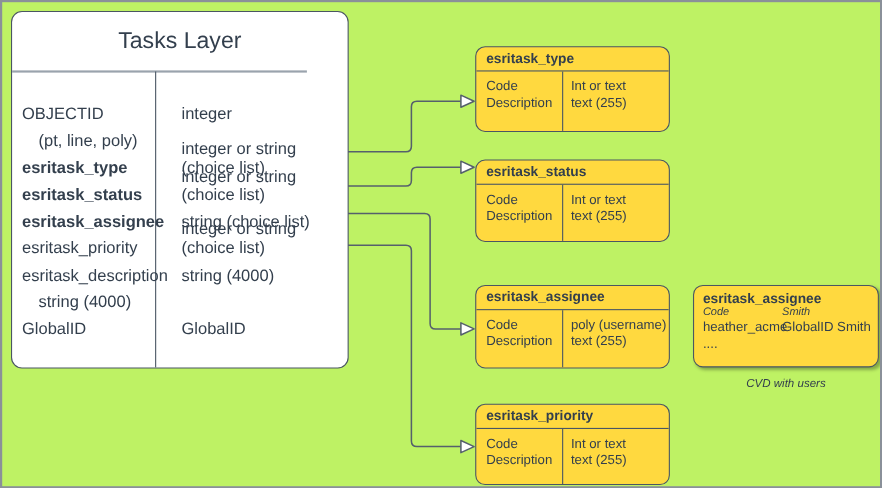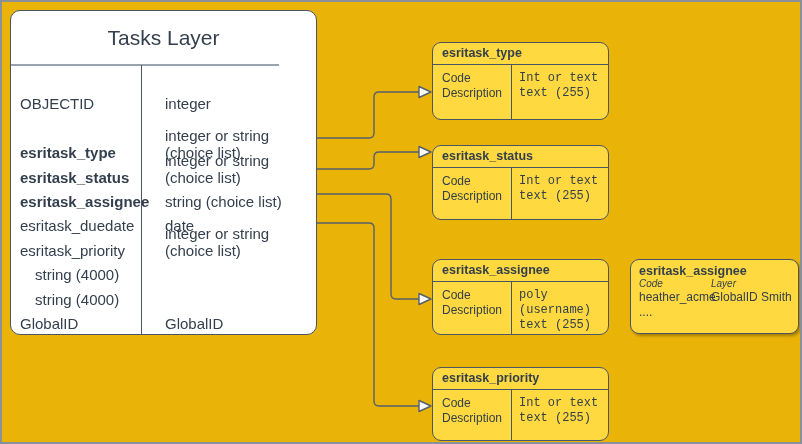--- a/index.html
+++ b/index.html
@@ -5,21 +5,21 @@
   * { box-sizing: border-box; margin: 0; padding: 0; }
   html, body { background: #ffffff; }
   body {
     font-family: "Liberation Sans", sans-serif;
     color: #333f4d;
   }
   .canvas {
     position: relative;
     width: 802px;
     height: 444px;
-    background: #eab308;
+    background: #bef264;
     border: 2px solid #8a9099;
     overflow: hidden;
   }
   .connectors {
     position: absolute;
     left: 0; top: 0;
     width: 802px; height: 444px;
     pointer-events: none;
   }
 
@@ -75,21 +75,21 @@
     font-size: 12.5px;
     border-bottom: 1.4px solid #4a5663;
     flex: 0 0 auto;
   }
   .dbox-body { flex: 1; display: flex; }
   .dbox-left {
     width: 79px;
     border-right: 1.4px solid #4a5663;
     padding: 6px 0 0 9px;
   }
-  .dbox-right { flex: 1; padding: 6px 0 0 7px; font-family: Liberation Mono, monospace; }
+  .dbox-right { flex: 1; padding: 6px 0 0 7px; }
   .dbox-body div { font-size: 12px; line-height: 15px; }
 
   
   .cvd-box {
     position: absolute;
     left: 628px; top: 257px;
     width: 169px; height: 75px;
     background: #ffd93f;
     border: 1.6px solid #4a5663;
     border-radius: 9px;
@@ -134,42 +134,40 @@
   <div class="tasks-table">
     <div class="tt-title">Tasks Layer</div>
     <div class="tt-title-divider"></div>
     <div class="tt-col-divider"></div>
     <div class="tt-rows">
       <div class="tt-row">
         <div class="tt-field">OBJECTID</div>
         <div class="tt-type">integer</div>
       </div>
       <div class="tt-row">
+        <div class="tt-type">(pt, line, poly)</div>
       </div>
       <div class="tt-row bold">
         <div class="tt-field">esritask_type</div>
         <div class="tt-type">integer or string (choice list)</div>
       </div>
       <div class="tt-row bold">
         <div class="tt-field">esritask_status</div>
         <div class="tt-type">integer or string (choice list)</div>
       </div>
       <div class="tt-row bold">
         <div class="tt-field">esritask_assignee</div>
         <div class="tt-type">string (choice list)</div>
       </div>
       <div class="tt-row">
-        <div class="tt-field">esritask_duedate</div>
-        <div class="tt-type">date</div>
-      </div>
-      <div class="tt-row">
         <div class="tt-field">esritask_priority</div>
         <div class="tt-type">integer or string (choice list)</div>
       </div>
       <div class="tt-row">
+        <div class="tt-field">esritask_description</div>
         <div class="tt-type">string (4000)</div>
       </div>
       <div class="tt-row">
         <div class="tt-type">string (4000)</div>
       </div>
       <div class="tt-row">
         <div class="tt-field">GlobalID</div>
         <div class="tt-type">GlobalID</div>
       </div>
     </div>
@@ -228,22 +226,23 @@
         <div>Int or text</div>
         <div>text (255)</div>
       </div>
     </div>
   </div>
 
   <div class="cvd-box">
     <div class="cvd-title">esritask_assignee</div>
     <div class="cvd-headers">
       <div class="cvd-col1">Code</div>
-      <div>Layer</div>
+      <div>Smith</div>
     </div>
     <div class="cvd-row">
       <div class="cvd-col1">heather_acme</div>
       <div>GlobalID Smith</div>
     </div>
     <div class="cvd-ellipsis">....</div>
   </div>
+  <div class="cvd-caption">CVD with users</div>
 
 </div>
 
 </body></html>

